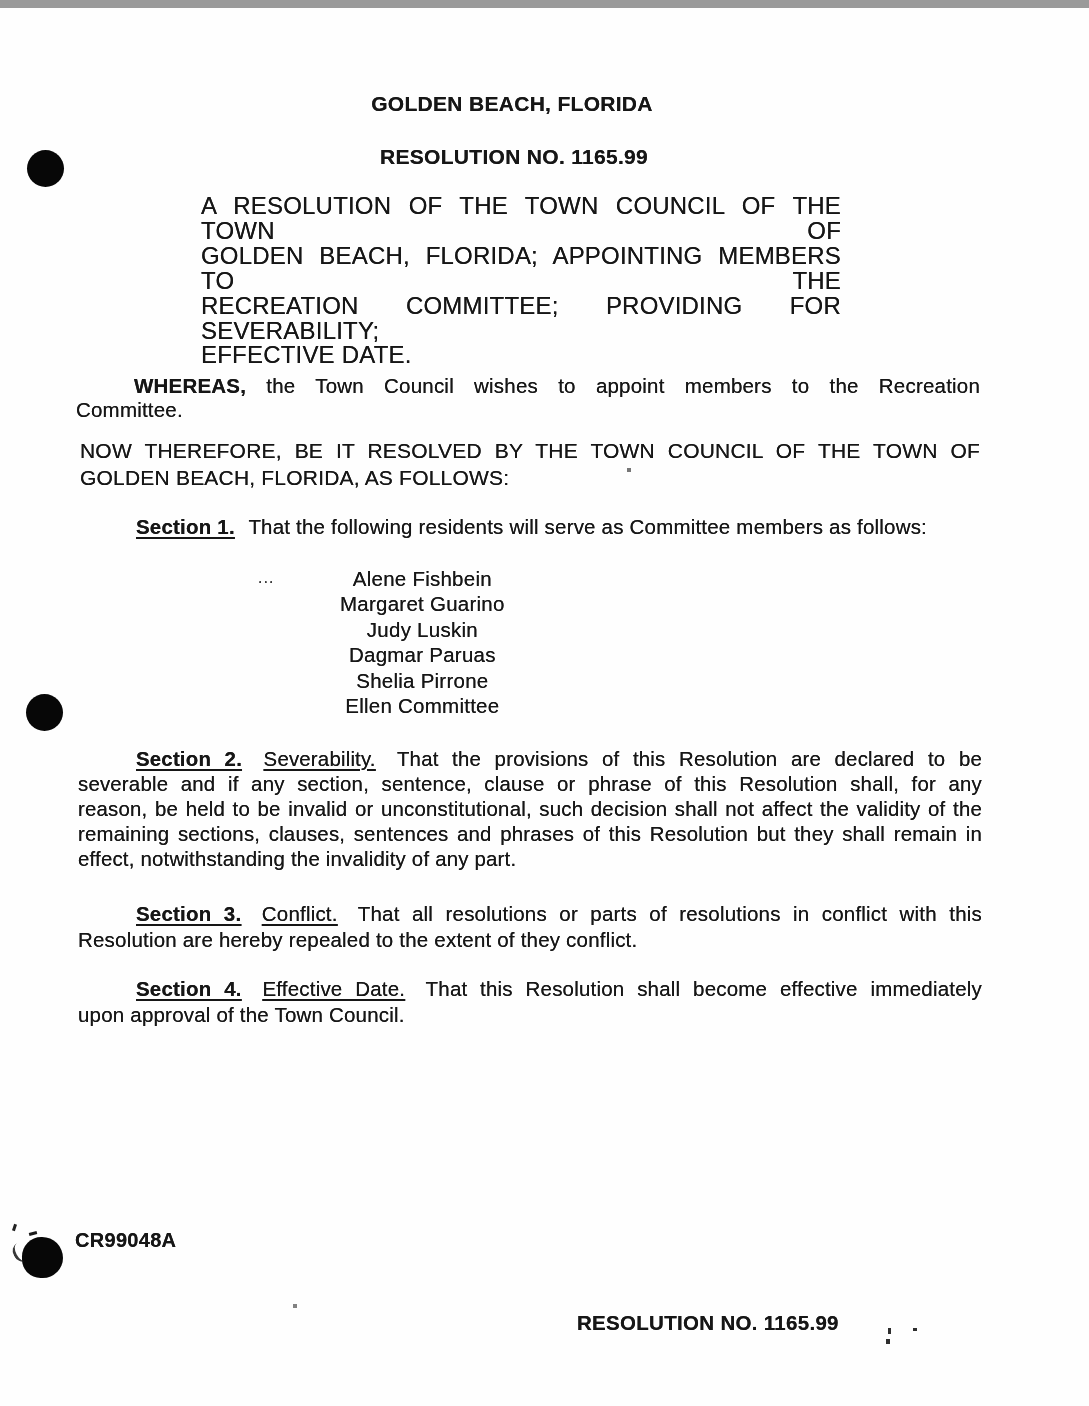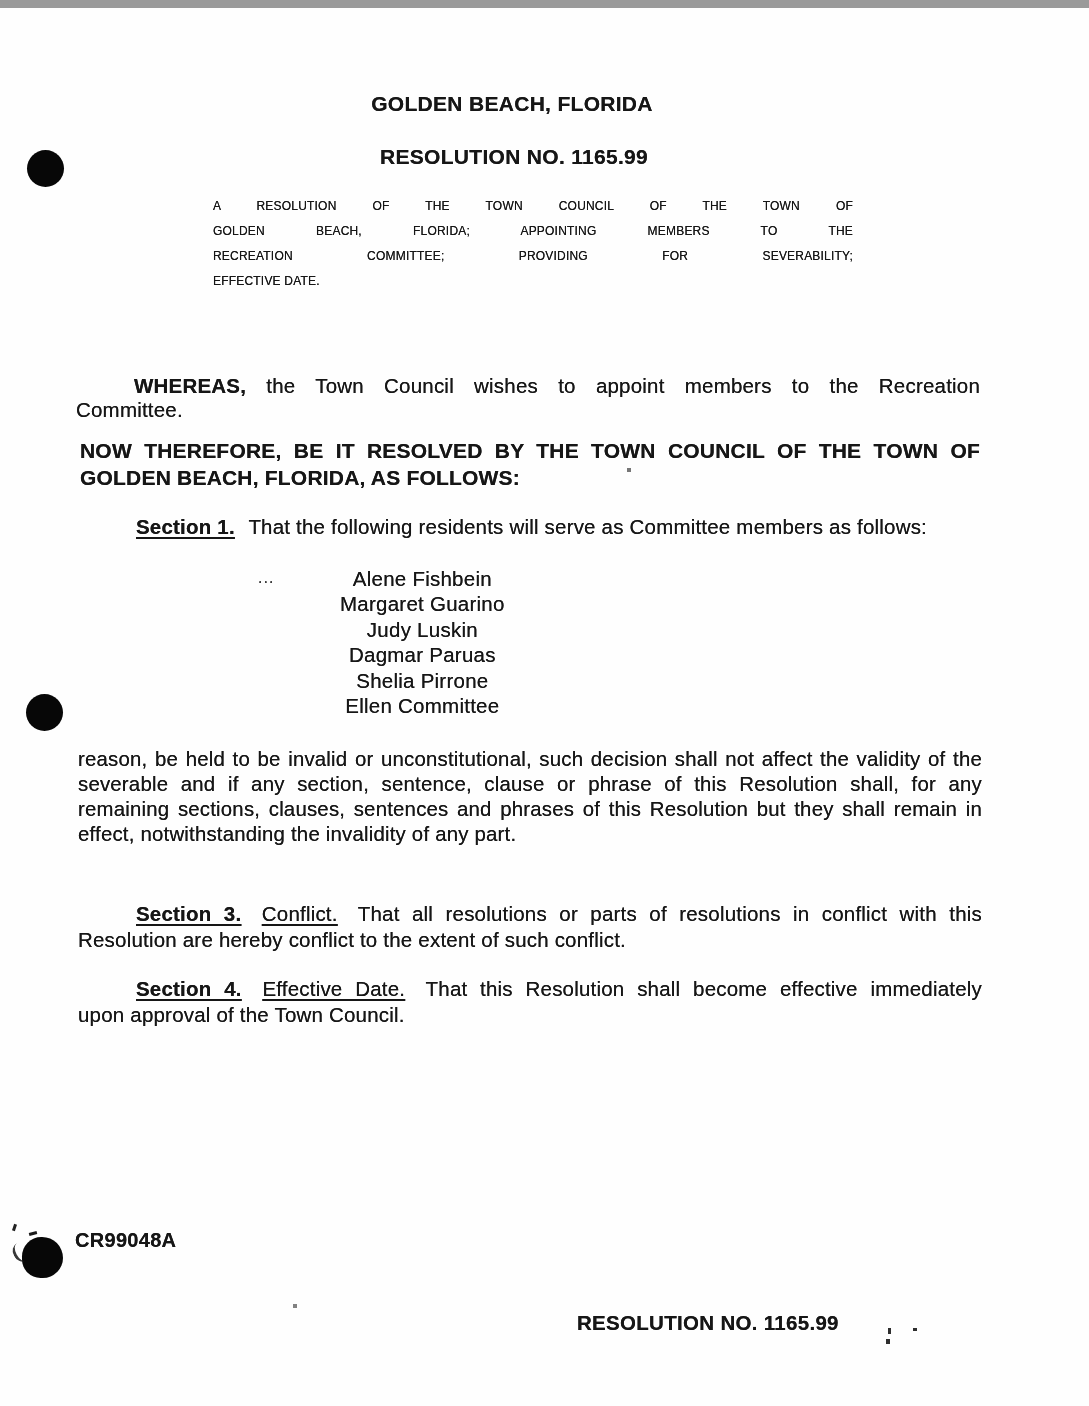--- a/index.html
+++ b/index.html
@@ -38,31 +38,31 @@
     position:absolute; left:0; top:84px; width:1024px;
     text-align:center; font-weight:bold; font-size:21px; letter-spacing:.3px;
   }
   .resno-line {
     position:absolute; left:0; top:137px; width:1028px;
     text-align:center; font-weight:bold; font-size:21px; letter-spacing:.3px;
   }
 
   
   .preamble {
-    position:absolute; left:213px; top:186px; width:640px;
-    font-size:12px; line-height:24.9px; letter-spacing:.2px;
+    position:absolute; left:201px; top:186px; width:640px;
+    font-size:24px; line-height:24.9px; letter-spacing:.2px;
   }
   .whereas {
     position:absolute; left:76px; top:366px; width:904px;
     font-size:20.5px; line-height:24px; letter-spacing:.2px;
   }
   .whereas .l2 { margin-top: 0px; }
   .resolved {
     position:absolute; left:80px; top:430px; width:900px;
-    font-size:21px; line-height:26.5px; font-weight:bold; letter-spacing:.2px;
+    font-size:21px; line-height:26.5px; font-weight:normal; letter-spacing:.2px;
   }
   .sec1 {
     position:absolute; left:78px; top:506px; width:906px;
     font-size:20.5px; line-height:25px; letter-spacing:.2px;
   }
   .members {
     position:absolute; left:340px; top:558px;
     font-size:20.5px; line-height:25.4px; letter-spacing:.25px;text-align:center;
   }
   .dots {
@@ -148,33 +148,38 @@
   <div class="members">
     <div>Alene Fishbein</div>
     <div>Margaret Guarino</div>
     <div>Judy Luskin</div>
     <div>Dagmar Paruas</div>
     <div>Shelia Pirrone</div>
     <div>Ellen Committee</div>
   </div>
 
   <div class="sec2">
+    <div class="jl ind">
+      <span class="lead">Section 2.</span>
+      <span class="hd">Severability.</span>
+      <span>That the provisions of this Resolution are declared to be</span>
+    </div>
+    <div class="jl">severable and if any section, sentence, clause or phrase of this Resolution shall, for any</div>
     <div class="jl">reason, be held to be invalid or unconstitutional, such decision shall not affect the validity of the</div>
-    <div class="jl">severable and if any section, sentence, clause or phrase of this Resolution shall, for any</div>
     <div class="jl">remaining sections, clauses, sentences and phrases of this Resolution but they shall remain in</div>
     <div>effect, notwithstanding the invalidity of any part.</div>
   </div>
 
   <div class="sec3">
     <div class="jl ind">
       <span class="lead">Section 3.</span>
       <span class="hd">Conflict.</span>
       <span>That all resolutions or parts of resolutions in conflict with this</span>
     </div>
-    <div>Resolution are hereby conflict to the extent of such conflict.</div>
+    <div>Resolution are hereby repealed to the extent of they conflict.</div>
   </div>
 
   <div class="sec4">
     <div class="jl ind">
       <span class="lead">Section 4.</span>
       <span class="hd">Effective Date.</span>
       <span>That this Resolution shall become effective immediately</span>
     </div>
     <div>upon approval of the Town Council.</div>
   </div>

